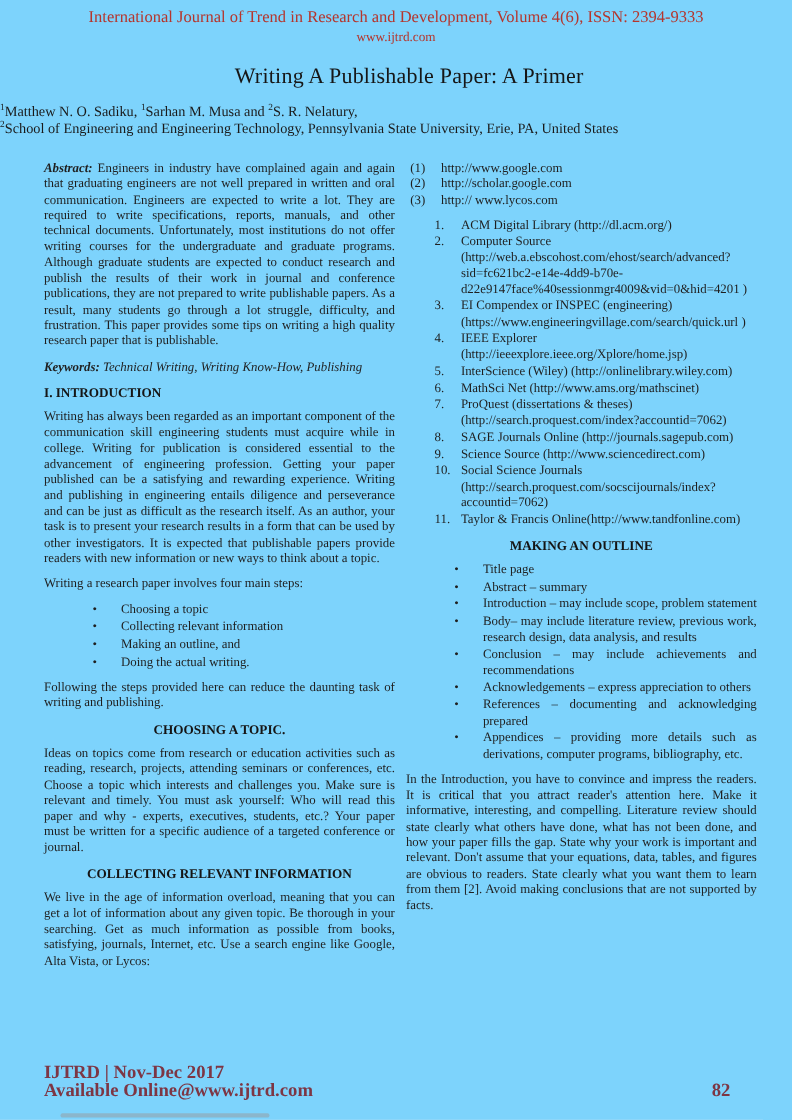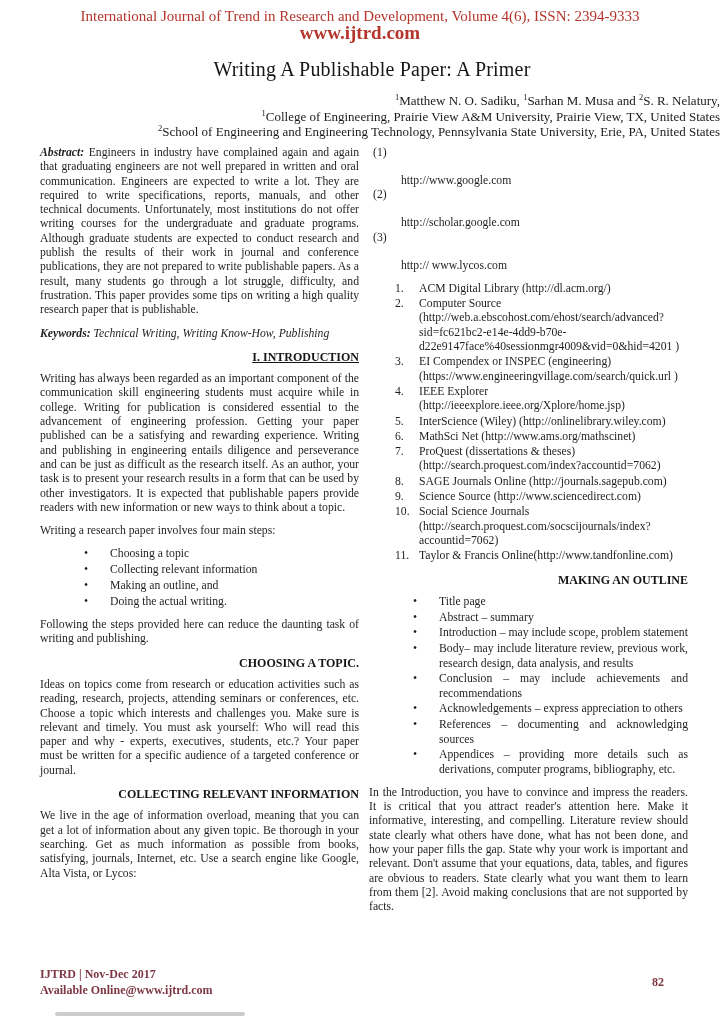--- a/index.html
+++ b/index.html
@@ -8,67 +8,67 @@
     --ink:#1f1f1f;
   }
   html,body{margin:0;padding:0;}
   body{
     width:720px;height:1018px;
     background:#e9e9e9;
     font-family:"Liberation Serif","DejaVu Serif",serif;
   }
   .page{
     position:relative;width:720px;height:1018px;
-    background:#ffffff;overflow:hidden;color:var(--ink);
+    background:#7dd3fc;overflow:hidden;color:var(--ink);
   }
   .jheader{
     position:absolute;top:7px;left:0;width:100%;
     text-align:center;color:var(--red);
     font-size:15px;line-height:18px;
   }
-  .jheader .site{font-size:19px;line-height:16px;font-weight:bold;}
+  .jheader .site{font-size:12px;line-height:16px;}
   .paper-title{
     position:absolute;top:46px;left:0;width:100%;
     text-align:center;font-size:20px;font-weight:400;margin:12px;
     color:#161616;letter-spacing:.2px;
   }
   .byline{
     position:absolute;top:93px;left:0;width:100%;
-    text-align:right;font-size:13px;line-height:15.6px;color:#1a1a1a;
+    text-align:left;font-size:13px;line-height:15.6px;color:#1a1a1a;
   }
   .byline sup{font-size:8.5px;line-height:0;}
   .cols{
     position:absolute;top:146px;left:40px;right:32px;
     display:flex;gap:10px;
   }
   .col{
     width:319px;flex:none;
     font-size:11.7px;line-height:14.3px;text-align:justify;
   }
   .para{margin:0 0 9px 0;}
   .lead{font-weight:700;font-style:italic;}
   .keywords{font-style:italic;}
-  .h{font-weight:700;font-size:12px;margin:0 0 8px 0;text-align:right;color:#151515;}
-  .h.c{text-align:right;text-decoration:underline;}
+  .h{font-weight:700;font-size:12px;margin:0 0 8px 0;text-align:center;color:#151515;}
+  .h.c{text-align:left;}
   .blist{margin:0 0 9px 0;padding-left:44px;}
   .blist .li{display:flex;margin-bottom:1.5px;}
   .blist .mark{width:26px;flex:none;}
   .blist .t{flex:1;text-align:justify;}
   .plist{margin:0 0 9px 0;padding-left:4px;}
   .plist .li{display:flex;}
   .plist .num{width:28px;flex:none;}
-  .plist .t{flex:1;text-align:left;margin-top:28px;}
+  .plist .t{flex:1;text-align:left;}
   .nlist{margin:0 0 9px 0;padding-left:26px;}
   .nlist .li{display:flex;margin-bottom:1px;}
   .nlist .num{width:24px;flex:none;}
   .nlist .t{flex:1;text-align:left;overflow-wrap:anywhere;}
   .footer{
     position:absolute;left:40px;right:56px;top:967px;
-    display:flex;justify-content:space-between;align-items:center;
-    color:var(--maroon);font-weight:700;font-size:12px;line-height:15.5px;
+    display:flex;justify-content:space-between;align-items:flex-end;
+    color:var(--maroon);font-weight:700;font-size:17px;line-height:15.5px;
   }
   .smudge{
     position:absolute;left:55px;top:1012px;width:190px;height:4px;
     background:#9a9a9a;opacity:.5;border-radius:2px;
   }
 </style>
 </head>
 <body>
 
 <div class="page">
@@ -76,21 +76,20 @@
   <div class="jheader">
     <div>International Journal of Trend in Research and Development, Volume 4(6), ISSN: 2394-9333</div>
     <div class="site">www.ijtrd.com</div>
   </div>
 
   <h1 class="paper-title">Writing A Publishable Paper: A Primer</h1>
 
   <div class="byline">
     <div id="authors"><sup>1</sup>Matthew N. O. Sadiku, <sup>1</sup>Sarhan M. Musa and <sup>2</sup>S. R. Nelatury,</div>
     <div id="affils">
-        <div class="affil"><sup>1</sup>College of Engineering, Prairie View A&amp;M University, Prairie View, TX, United States</div>
         <div class="affil"><sup>2</sup>School of Engineering and Engineering Technology, Pennsylvania State University, Erie, PA, United States</div>
       </div>
   </div>
 
   <div class="cols">
     <div class="col" id="col-left">
         <p class="para"><span class="lead">Abstract:</span> Engineers in industry have complained again and again that graduating engineers are not well prepared in written and oral communication.  Engineers are expected to write a lot. They are required to write specifications, reports, manuals, and other technical documents. Unfortunately, most institutions do not offer writing courses for the undergraduate and graduate programs. Although graduate students are expected to conduct research and publish the results of their work in journal and conference publications, they are not prepared to write publishable papers. As a result, many students go through a lot struggle, difficulty, and frustration. This paper provides some tips on writing a high quality research paper that is publishable.</p>
         <p class="para keywords"><span class="lead">Keywords:</span>  Technical Writing, Writing Know-How, Publishing</p>
         <h3 class="h c">I. INTRODUCTION</h3>
         <p class="para">Writing has always been regarded as an important component of the communication skill engineering students must acquire while in college. Writing for publication is considered essential to the advancement of engineering profession. Getting your paper published can be a satisfying and rewarding experience. Writing and publishing in engineering entails diligence and perseverance and can be just as difficult as the research itself. As an author, your task is to present your research results in a form that can be used by other investigators. It is expected that publishable papers provide readers with new information or new ways to think about a topic.</p>
@@ -201,21 +200,21 @@
           <div class="li">
             <span class="mark">•</span>
             <span class="t">Conclusion – may include achievements and recommendations</span>
           </div>
           <div class="li">
             <span class="mark">•</span>
             <span class="t">Acknowledgements – express appreciation to others</span>
           </div>
           <div class="li">
             <span class="mark">•</span>
-            <span class="t">References – documenting and acknowledging sources</span>
+            <span class="t">References – documenting and acknowledging prepared</span>
           </div>
           <div class="li">
             <span class="mark">•</span>
             <span class="t">Appendices – providing more details such as derivations, computer programs, bibliography, etc.</span>
           </div>
         </div>
         <p class="para">In the Introduction, you have to convince and impress the readers. It is critical that you attract reader's attention here. Make it informative, interesting, and compelling.   Literature review should state clearly what others have done, what has not been done, and how your paper fills the gap. State why your work is important and relevant. Don't assume that your equations, data, tables, and figures are obvious to readers. State clearly what you want them to learn from them [2]. Avoid making conclusions that are not supported by facts.</p>
       </div>
   </div>
 

